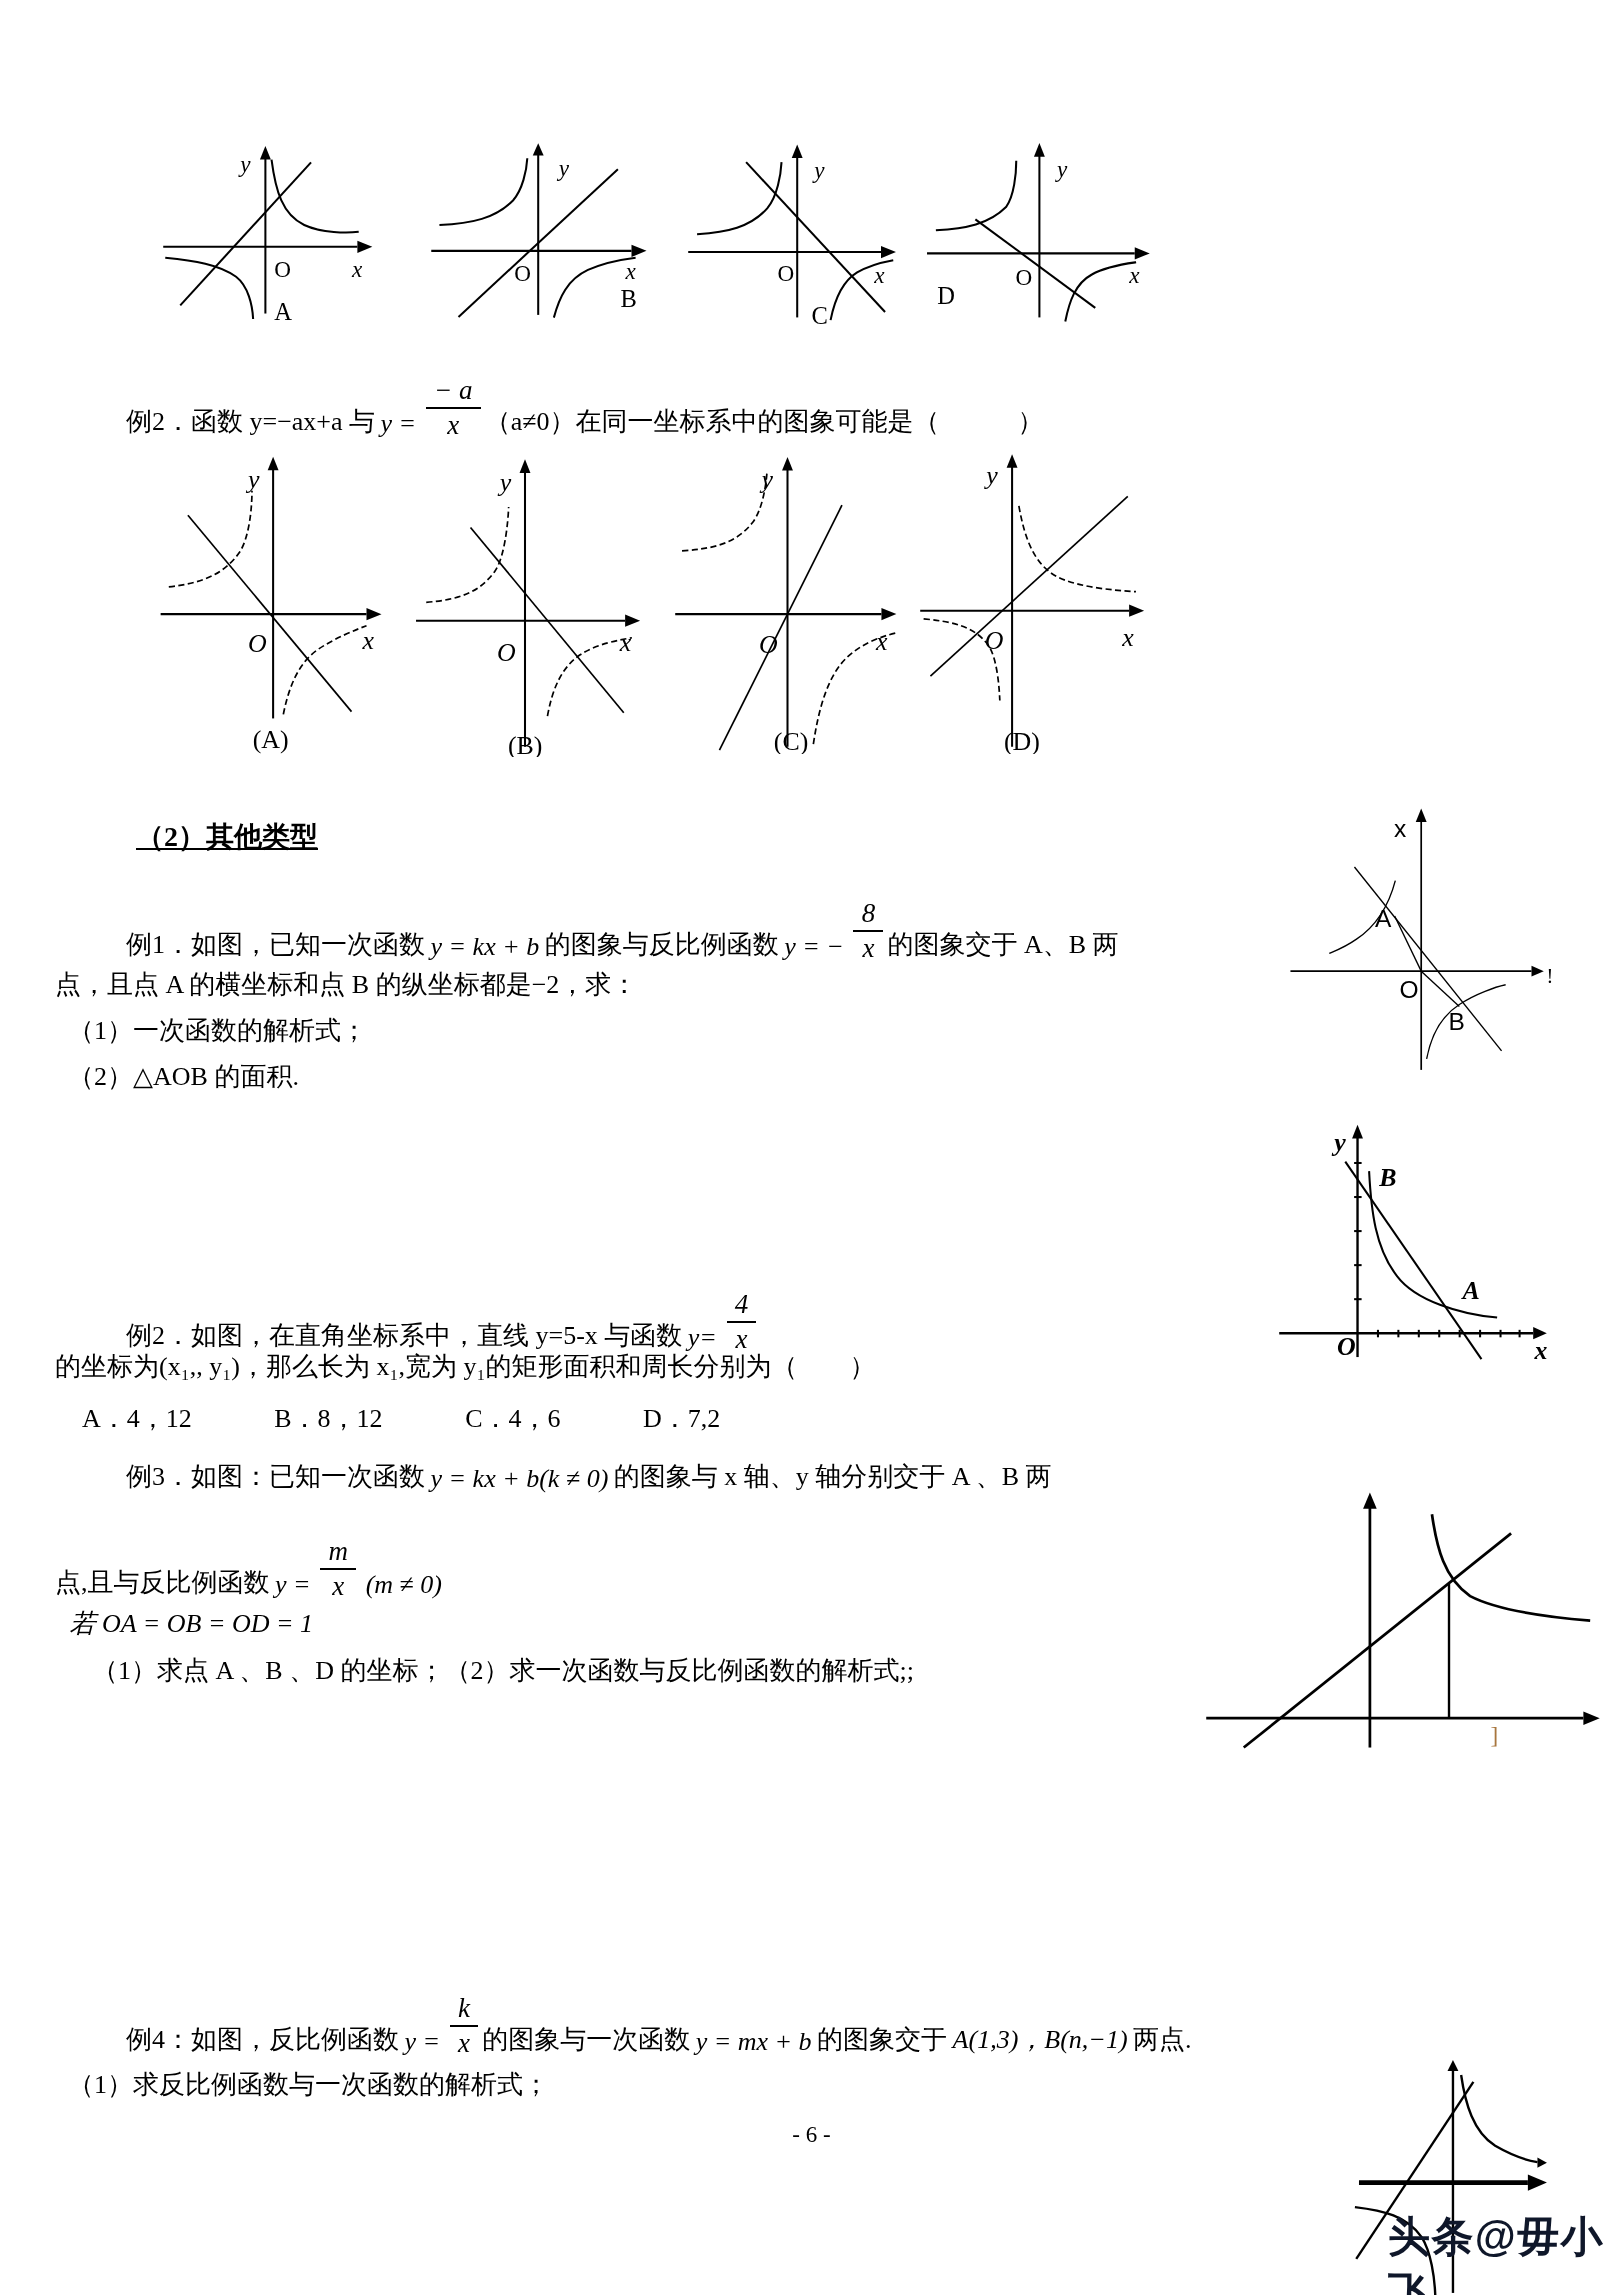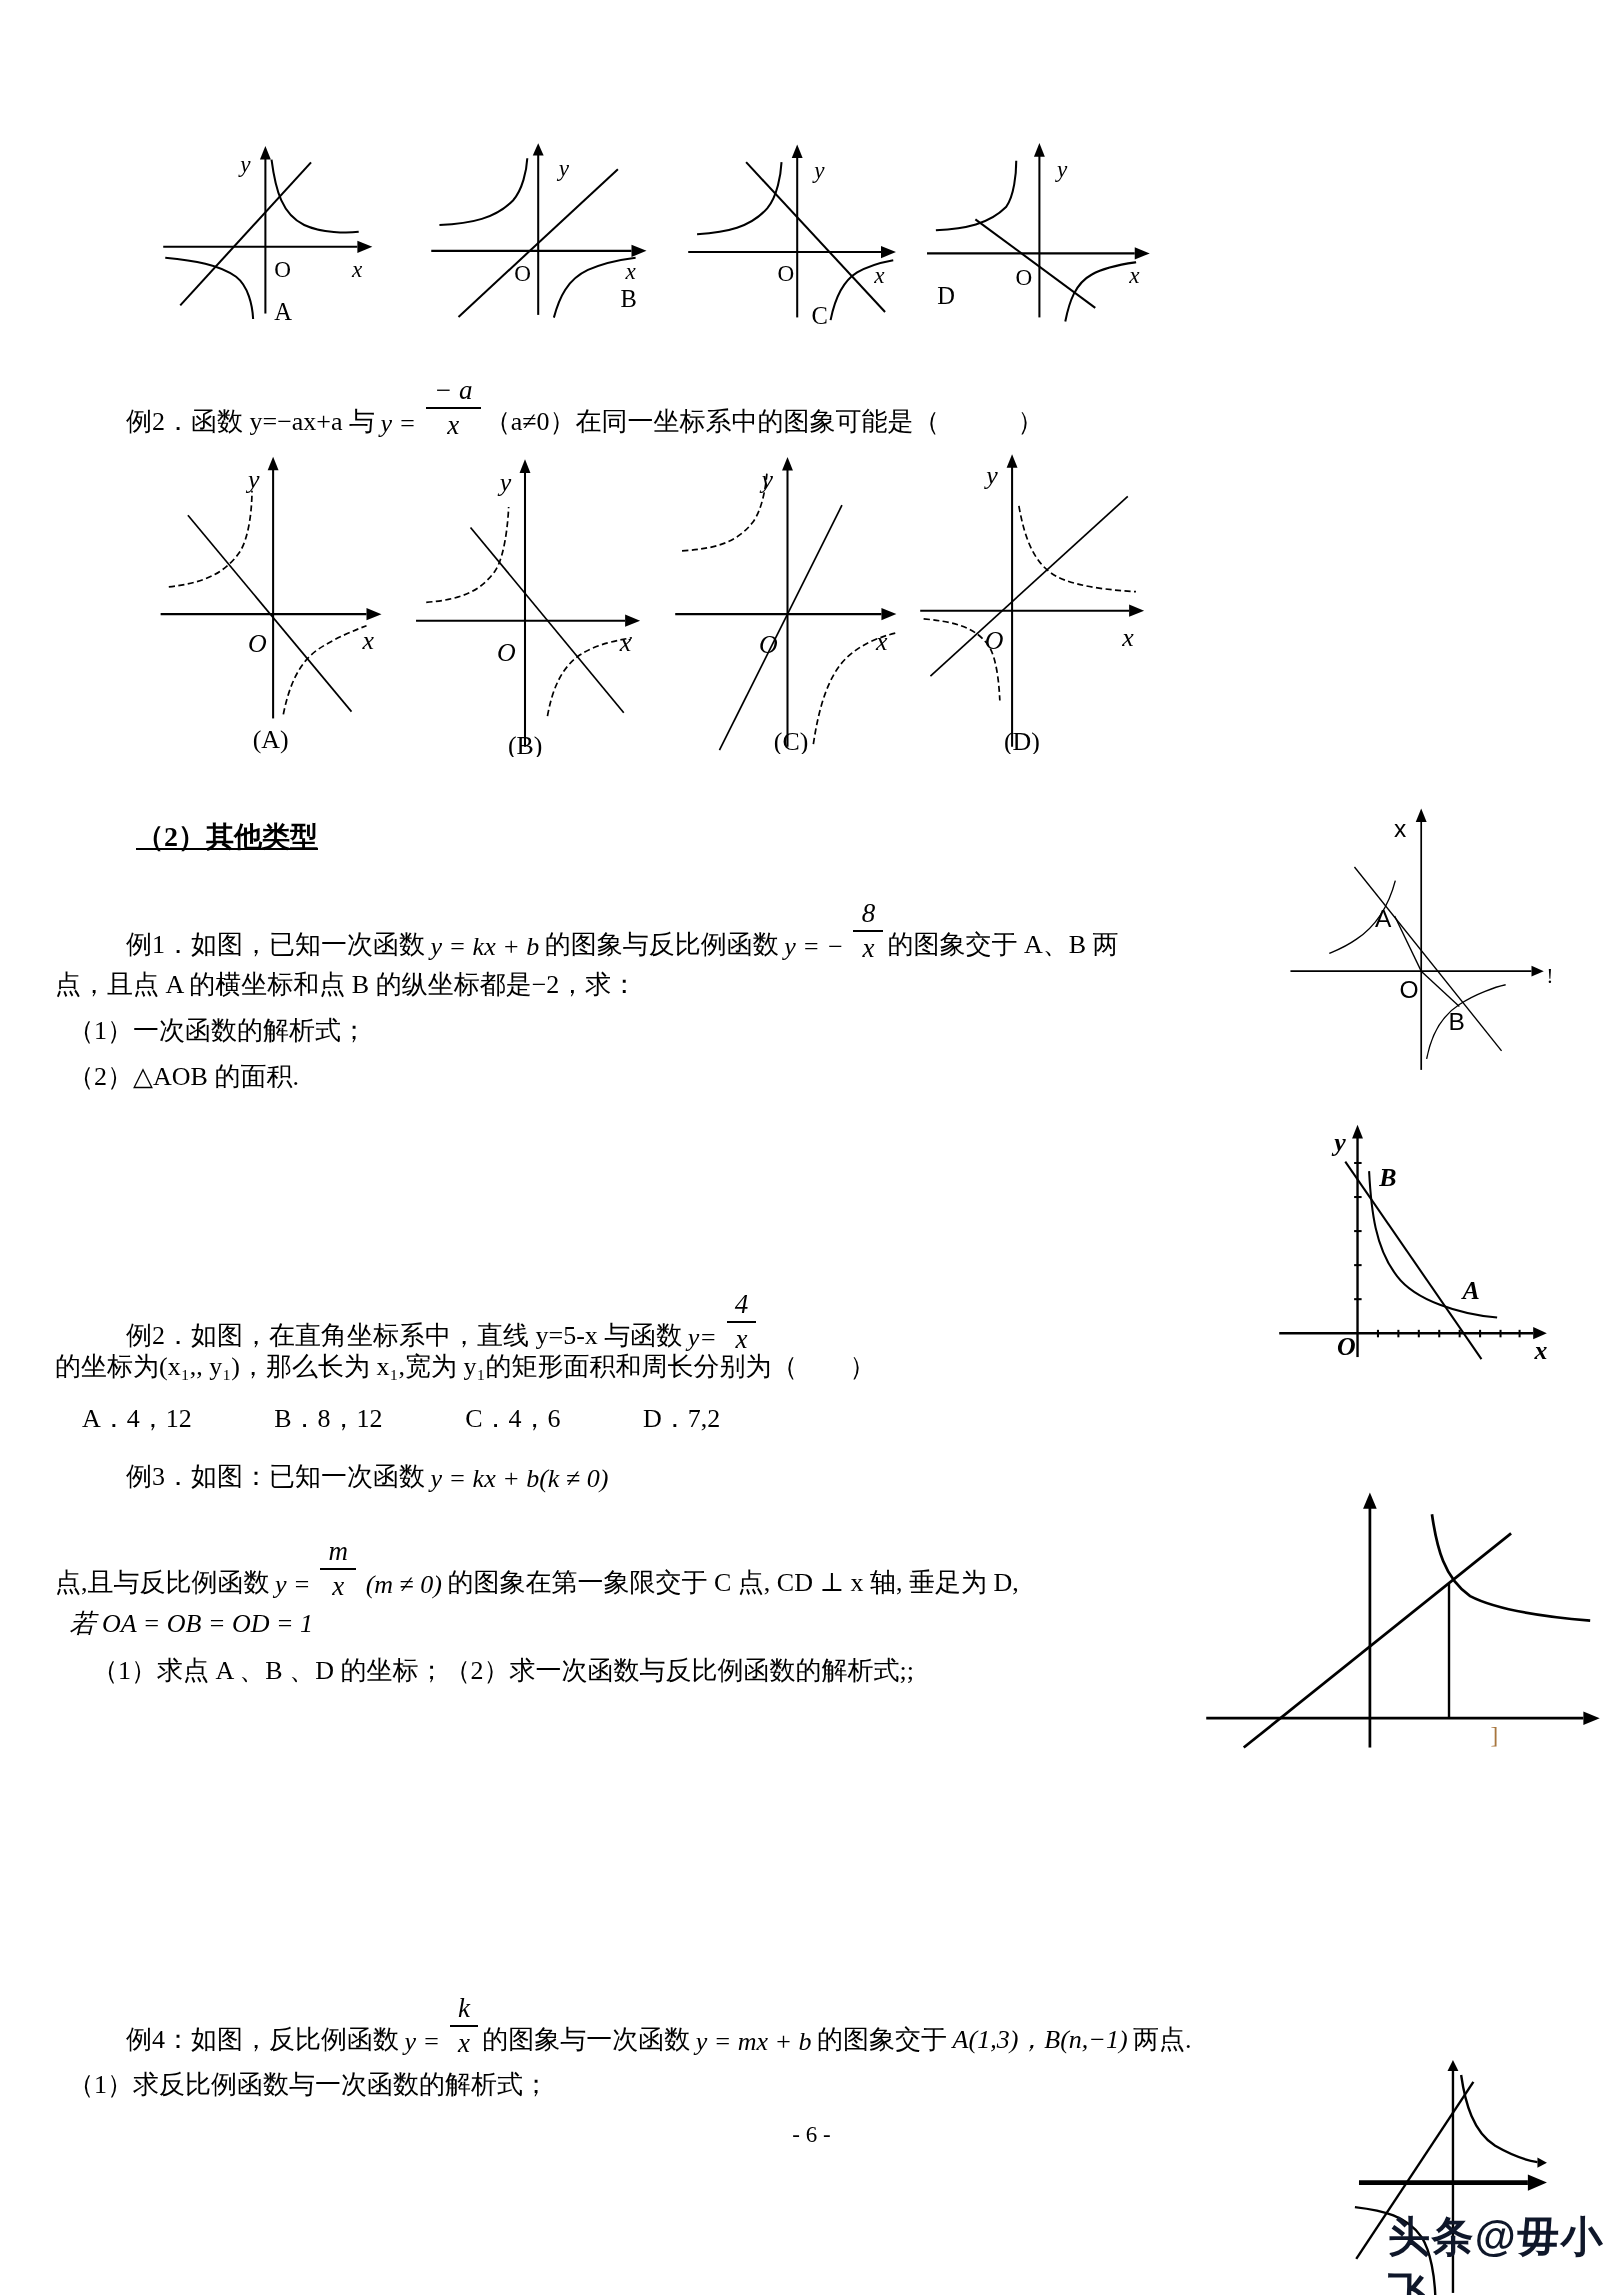--- a/index.html
+++ b/index.html
@@ -226,30 +226,30 @@
 <div class="line options optlab" style="left:82px;top:1401px">
   <span>A．4，12</span>
   <span>B．8，12</span>
   <span>C．4，6</span>
   <span>D．7,2</span>
 </div>
 
 <div class="line flexline" style="left:126px;top:1459px">
   <span>例3．如图：已知一次函数</span>
   <span class="math">y = kx + b(k ≠ 0)</span>
+  <span>的图象与 x 轴、y 轴分别交于 A 、B 两</span>
 </div>
 <div class="line flexline" style="left:55px;top:1508px;height:92px">
   <span>点,且与反比例函数</span>
   <span class="math">y =</span>
   <span class="frac">
     <span class="num">m</span>
     <span class="den">x</span>
   </span>
   <span class="math">(m ≠ 0)</span>
-  <span>的图象在第一象限交于 C 点, CD ⊥ x 轴, 垂足为 D,</span>
 </div>
 <div class="line math" style="left:64px;top:1606px">若 OA = OB = OD = 1</div>
 <div class="line" style="left:92px;top:1653px">（1）求点 A 、B 、D 的坐标；（2）求一次函数与反比例函数的解析式;;</div>
 
 <svg class="fig" style="left:1196px;top:1476px" width="416" height="273" viewBox="0 0 610 400">
   <line x1="15" y1="355" x2="568" y2="355" stroke="#000" stroke-width="4"></line>
   <polygon points="568,345 568,365 592,355"></polygon>
   <line x1="255" y1="398" x2="255" y2="44" stroke="#000" stroke-width="4"></line>
   <polygon points="245,48 265,48 255,24"></polygon>
   <line x1="70" y1="398" x2="462" y2="84" stroke="#000" stroke-width="4"></line>

